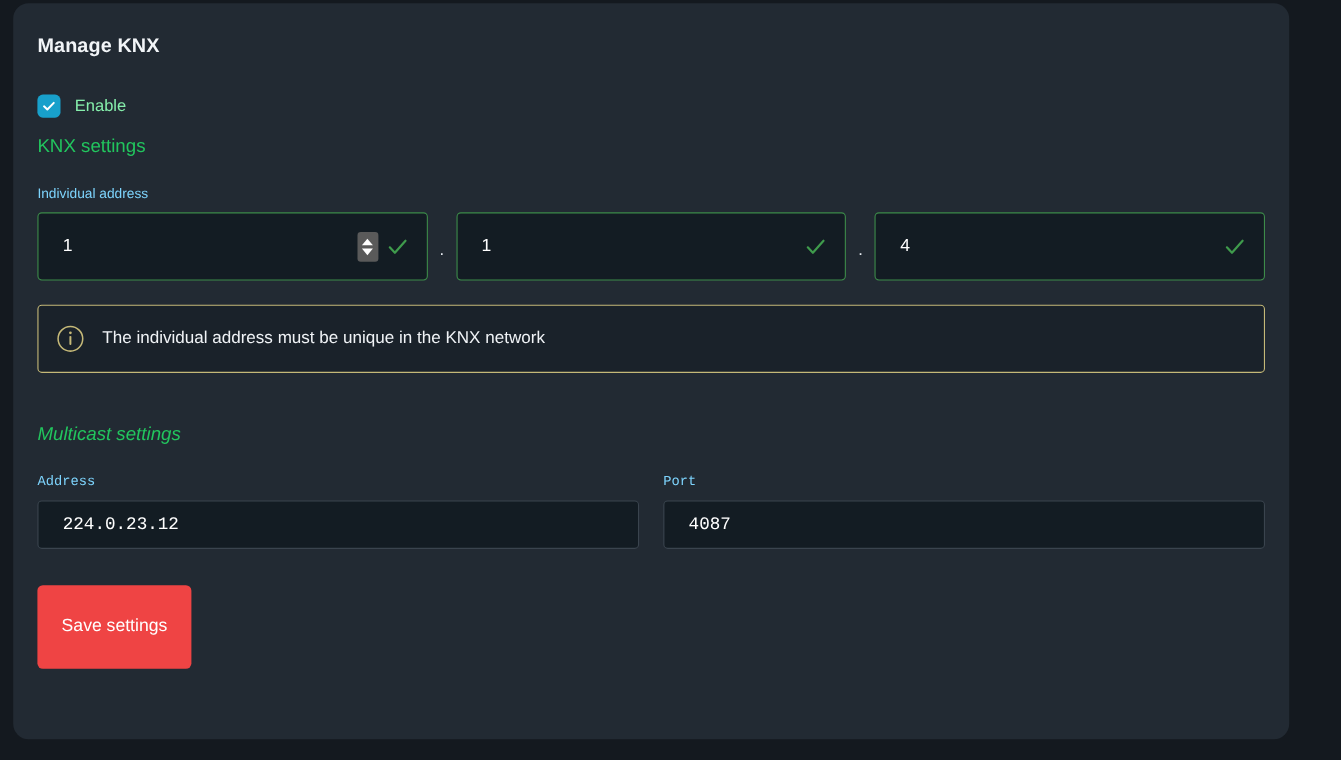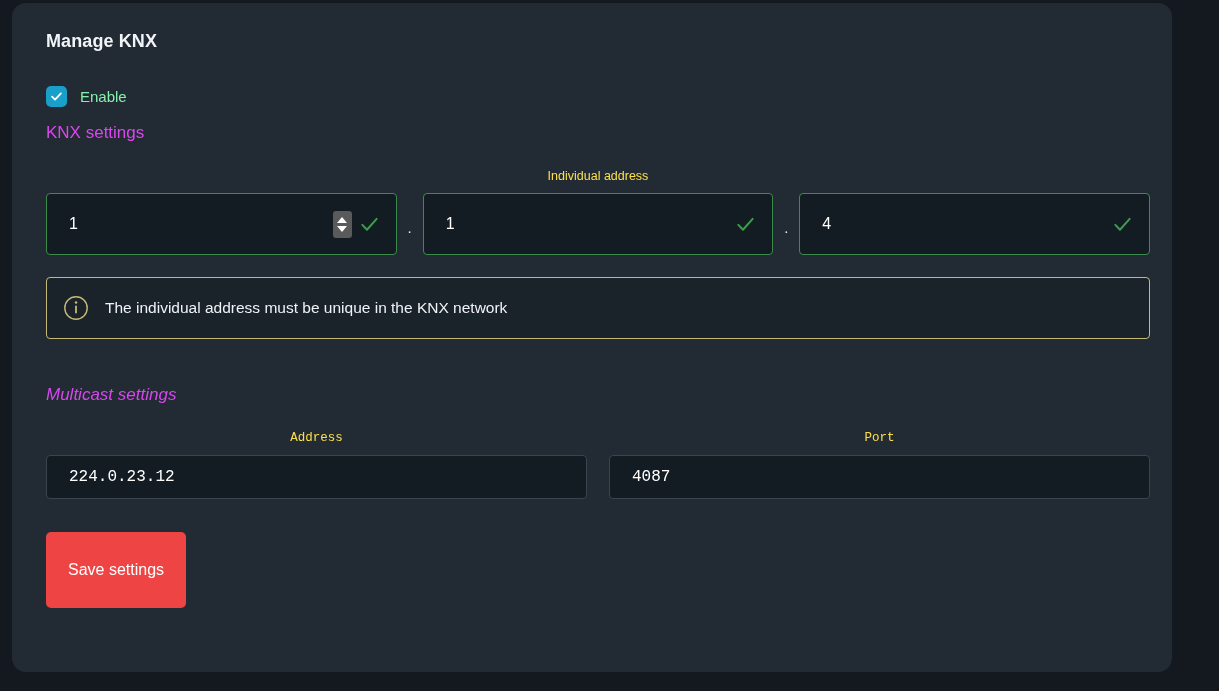--- a/index.html
+++ b/index.html
@@ -18,21 +18,21 @@
     left: 12px;
     top: 3px;
     width: 1160px;
     height: 669px;
     background: #222a33;
     border-radius: 14px;
     padding: 0;
   }
 
   .inner {
-    padding: 28px 22px 0 34px;
+    padding: 28px 22px 0 22px;
   }
 
   .page-title {
     font-size: 18px;
     font-weight: bold;
     color: #f2f5f8;
     letter-spacing: 0.1px;
     margin: 0 0 34px 0;
   }
 
@@ -55,35 +55,34 @@
   }
   .checkbox svg { display: block; }
   .check-label {
     font-size: 15px;
     color: #86efac;
   }
 
   
   .section-heading {
     font-size: 17px;
-    color: #d946ef;
+    color: #22c55e;
     font-weight: normal;
     margin: 0 0 26px 0;
   }
   .section-heading.multicast {
     margin-top: 46px;
     margin-bottom: 26px;
     font-style: italic;
   }
 
   .field-label {
     font-size: 12.5px;
-    color: #fde047;
+    color: #7dd3fc;
     margin-bottom: 10px;
-    text-align: center;
   }
 
   
   .addr-row {
     display: flex;
     align-items: center;
     gap: 0;
     margin-bottom: 0;
   }
   .addr-field {

